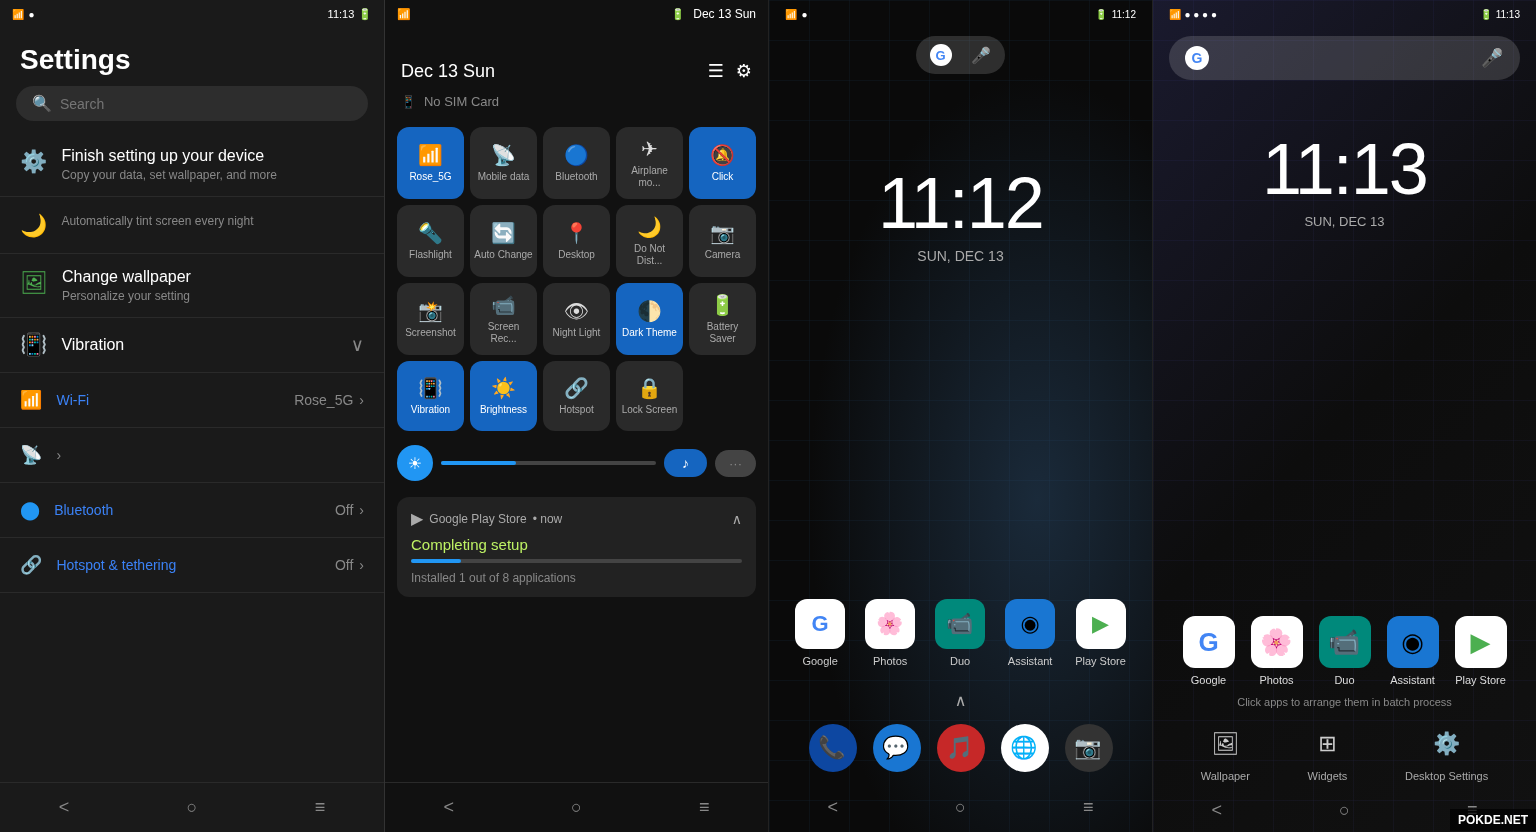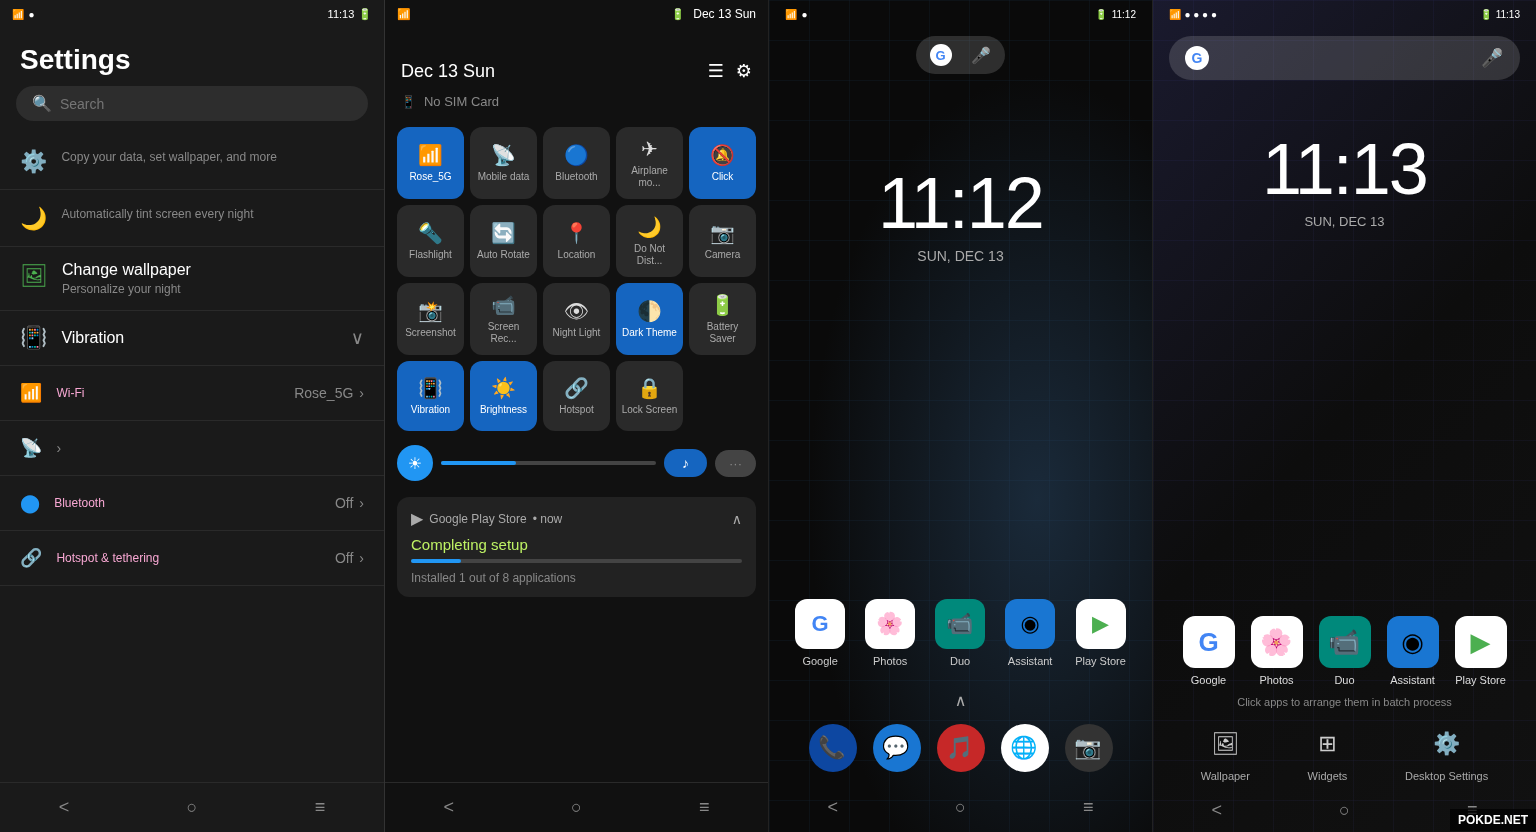--- a/index.html
+++ b/index.html
@@ -85,21 +85,21 @@
     .vibration-label { font-size: 16px; color: #fff; flex: 1; }
     .chevron { font-size: 18px; color: #888; }
 
     .nav-setting {
       display: flex;
       align-items: center;
       padding: 16px 20px;
       border-bottom: 1px solid #2a2a2a;
     }
     .nav-setting-icon { font-size: 18px; margin-right: 14px; flex-shrink: 0; }
-    .nav-setting-label { font-size: 12px; color: #f9a8d4; flex: 1; }
+    .nav-setting-label { font-size: 14px; color: #3b82f6; flex: 1; }
     .nav-setting-value { font-size: 14px; color: #888; margin-right: 6px; }
     .nav-chevron { font-size: 14px; color: #888; }
 
     .bottom-nav {
       margin-top: auto;
       height: 50px;
       display: flex;
       align-items: center;
       justify-content: space-around;
       background: #1a1a1a;
@@ -457,36 +457,37 @@
   <div class="settings-title">Settings</div>
 
   <div class="search-bar">
     <span>🔍</span>
     <input type="text" placeholder="Search" style="">
   </div>
 
   <div class="settings-item">
     <div class="settings-item-icon" style="color:#4CAF50">⚙️</div>
     <div class="settings-item-text">
+      <div class="settings-item-title">Finish setting up your device</div>
       <div class="settings-item-subtitle">Copy your data, set wallpaper, and more</div>
     </div>
   </div>
 
   <div class="settings-item">
     <div class="settings-item-icon" style="color:#aaa">🌙</div>
     <div class="settings-item-text">
       <div class="settings-item-subtitle">Automatically tint screen every night</div>
     </div>
   </div>
 
   <div class="settings-item">
     <div class="settings-item-icon" style="color:#4CAF50">🖼</div>
     <div class="settings-item-text">
       <div class="settings-item-title">Change wallpaper</div>
-      <div class="settings-item-subtitle">Personalize your night</div>
+      <div class="settings-item-subtitle">Personalize your setting</div>
     </div>
   </div>
 
   <div class="vibration-row">
     <span class="vibration-icon">📳</span>
     <span class="vibration-label">Vibration</span>
     <span class="chevron">∨</span>
   </div>
 
   <div class="nav-setting">
@@ -568,25 +569,25 @@
       <span class="quick-tile-icon">🔕</span>
       <span class="quick-tile-label">Click</span>
     </div>
 
     <div class="quick-tile">
       <span class="quick-tile-icon">🔦</span>
       <span class="quick-tile-label">Flashlight</span>
     </div>
     <div class="quick-tile">
       <span class="quick-tile-icon">🔄</span>
-      <span class="quick-tile-label">Auto Rotate</span>
+      <span class="quick-tile-label">Auto Change</span>
     </div>
     <div class="quick-tile">
       <span class="quick-tile-icon">📍</span>
-      <span class="quick-tile-label">Location</span>
+      <span class="quick-tile-label">Desktop</span>
     </div>
     <div class="quick-tile">
       <span class="quick-tile-icon">🌙</span>
       <span class="quick-tile-label">Do Not Dist...</span>
     </div>
     <div class="quick-tile">
       <span class="quick-tile-icon">📷</span>
       <span class="quick-tile-label">Camera</span>
     </div>
 

